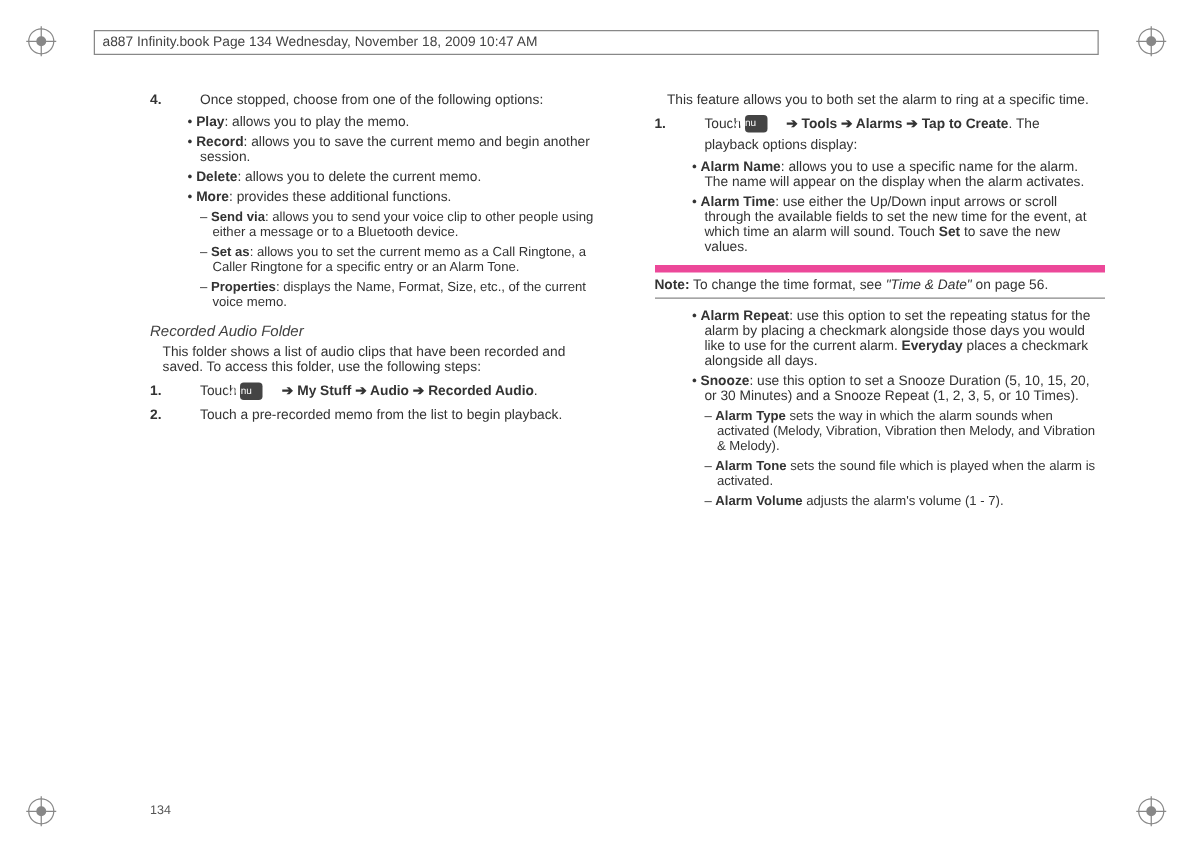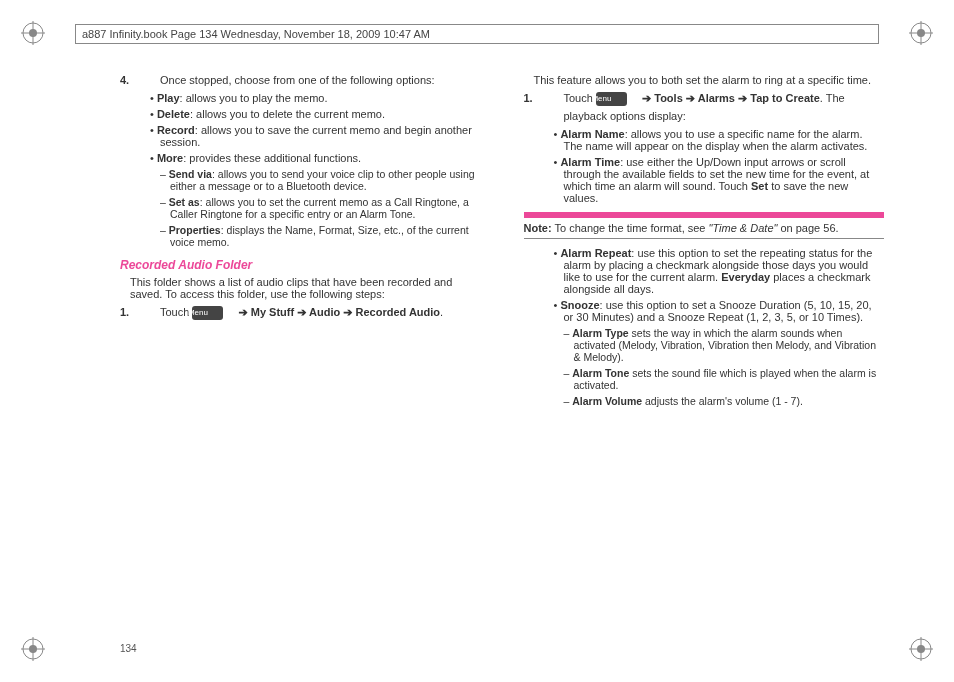--- a/index.html
+++ b/index.html
@@ -70,23 +70,23 @@
     text-indent: -10px;
     padding-left: 10px;
   }
   .dash {
     margin: 2px 0 4px 40px;
     text-indent: -10px;
     padding-left: 10px;
     font-size: 10.5px;
   }
   .heading {
-    font-weight: bold;
+    font-weight: normal;
     font-style: italic;
-    color: #ec4899;
+    color: #404040;
     margin: 10px 0 4px 0;
     font-size: 12px;
   }
   .alarms-heading {
     font-weight: bold;
     color: #4a6a9a;
     font-size: 13px;
     margin-bottom: 4px;
   }
   .para {
@@ -101,21 +101,21 @@
   }
   .k-icon {
     display: inline-block;
     vertical-align: middle;
     background: #444;
     color: #fff;
     border-radius: 3px;
     font-size: 8px;
     text-align: center;
   }
-  .k-menu { width: 31px; height: 14px; line-height: 14px; }
+  .k-menu { width: 18px; height: 14px; line-height: 14px; }
   .k-home { width: 26px; height: 12px; line-height: 12px; background:#555; position:relative; }
   .k-home::after { content:""; position:absolute; left:8px; top:3px; width:10px; height:6px; background:#ddd; border-radius:2px;}
   .k-end { width: 26px; height: 12px; line-height: 12px; background:#555; position:relative;}
   .k-end::after { content:""; position:absolute; left:8px; top:3px; width:10px; height:6px; background:#ddd; border-radius:2px;}
   .arrow { font-weight:bold;margin-left:12px; }
   b { font-weight: bold; }
   .italic-ref { font-style: italic; }
 </style>
 </head>
 <body>
@@ -145,34 +145,35 @@
       <line x1="15" y1="3" x2="15" y2="27" stroke="#888"></line>
     </svg></div>
 
 <div class="header-bar">a887 Infinity.book  Page 134  Wednesday, November 18, 2009  10:47 AM</div>
 
 <div class="page">
   <div class="col">
     <div class="step"><span class="step-num">4.</span><span>Once stopped, choose from one of the following options:</span></div>
 
     <div class="bullet">• <b>Play</b><span>: allows you to play the memo.</span></div>
+    <div class="bullet">• <b>Record</b><span>: allows you to save the current memo and begin another session.</span></div>
     <div class="bullet">• <b>Delete</b><span>: allows you to delete the current memo.</span></div>
-    <div class="bullet">• <b>Record</b><span>: allows you to save the current memo and begin another session.</span></div>
     <div class="bullet">• <b>More</b><span>: provides these additional functions.</span></div>
 
     <div class="dash">– <b>Send via</b><span>: allows you to send your voice clip to other people using either a message or to a Bluetooth device.</span></div>
     <div class="dash">– <b>Set as</b><span>: allows you to set the current memo as a Call Ringtone, a Caller Ringtone for a specific entry or an Alarm Tone.</span></div>
     <div class="dash">– <b>Properties</b><span>: displays the Name, Format, Size, etc., of the current voice memo.</span></div>
 
 
     <div class="heading">Recorded Audio Folder</div>
     <div class="para">This folder shows a list of audio clips that have been recorded and saved. To access this folder, use the following steps:</div>
 
     <div class="step"><span class="step-num">1.</span><span>Touch </span><span class="k-icon k-menu">Menu</span><b class="arrow"> ➔ My Stuff ➔ Audio ➔ Recorded Audio</b><span>.</span></div>
 
+    <div class="step"><span class="step-num">2.</span><span>Touch a pre-recorded memo from the list to begin playback.</span></div>
 
   </div>
 
   <div class="col">
     <div class="para">This feature allows you to both set the alarm to ring at a specific time.</div>
 
     <div class="step"><span class="step-num">1.</span><span>Touch </span><span class="k-icon k-menu">Menu</span><b class="arrow"> ➔ Tools ➔ Alarms ➔ Tap to Create</b><span>. The</span></div>
     <div class="step" style="margin-top:-2px"><span class="step-num"></span><span>playback options display:</span></div>
 
     <div class="bullet">• <b>Alarm Name</b><span>: allows you to use a specific name for the alarm. The name will appear on the display when the alarm activates.</span></div>

